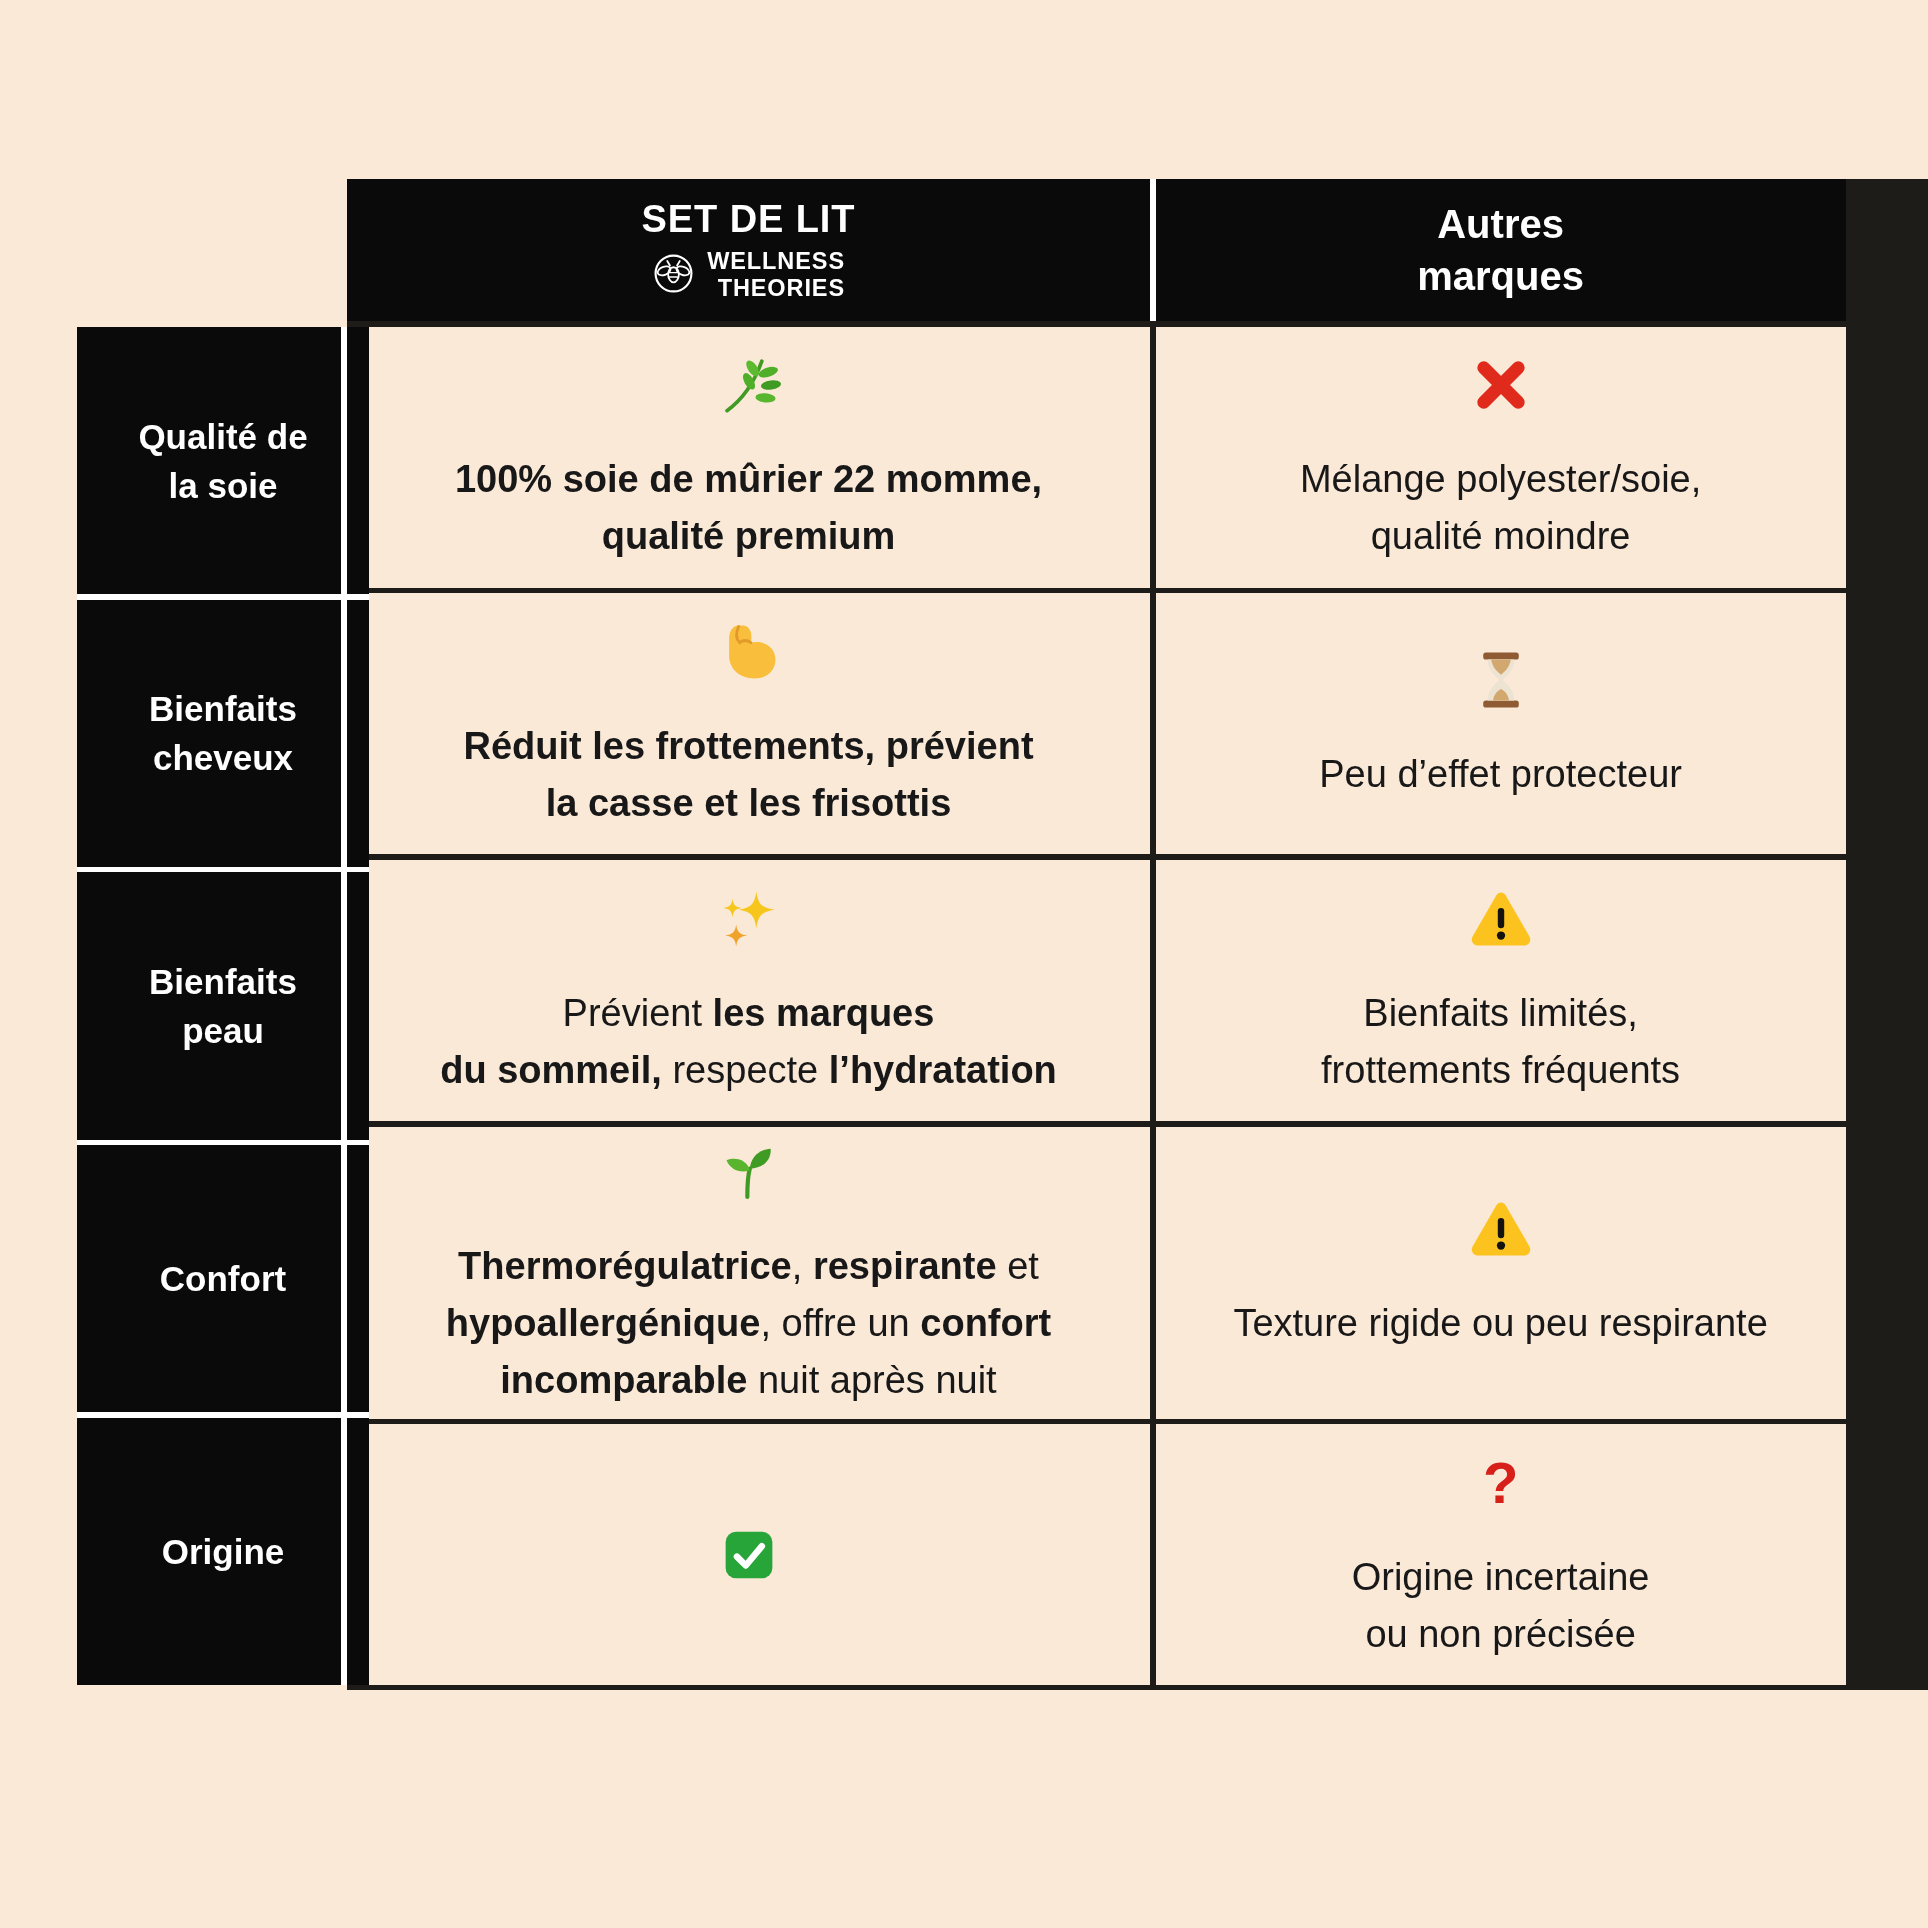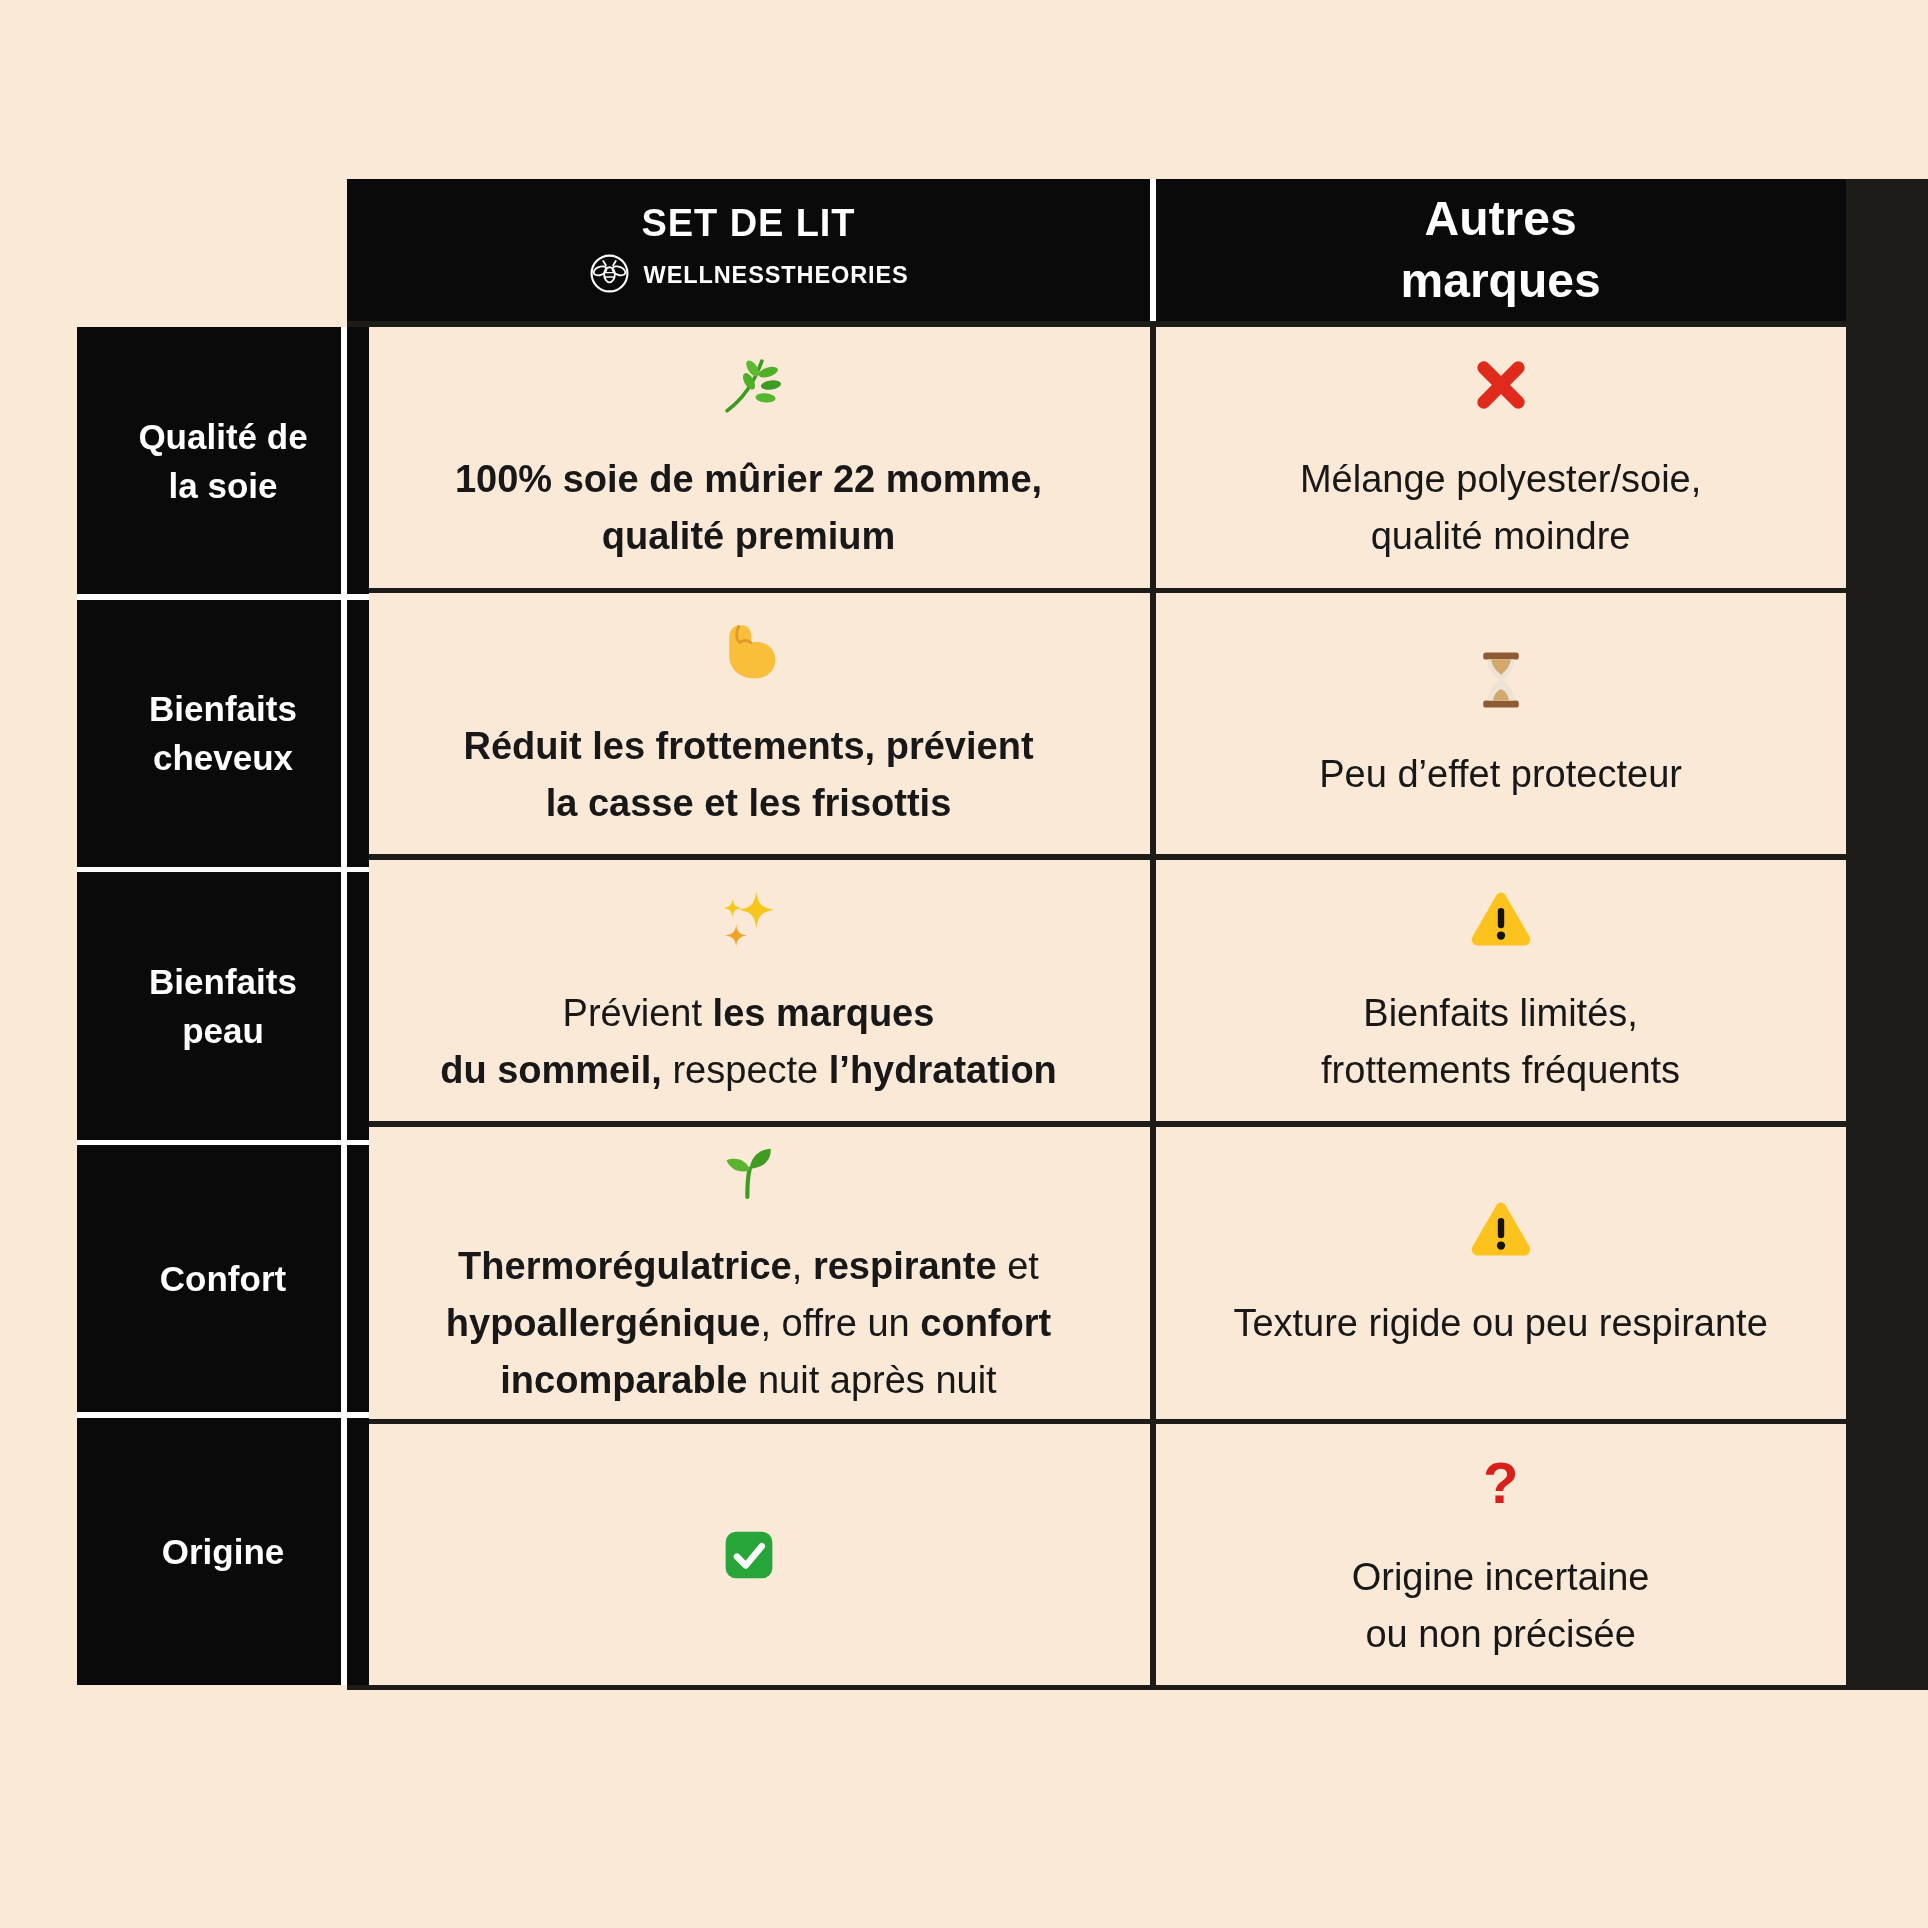--- a/index.html
+++ b/index.html
@@ -23,23 +23,23 @@
     box-sizing:border-box;
   }
   .cell{
     background:#FBE9D8;
     display:flex;flex-direction:column;align-items:center;justify-content:center;
     text-align:center;
   }
   .header-cell{background:#0A0A0A;color:#FFFFFF;}
   .brand-title{font-size:38px;font-weight:700;letter-spacing:0.9px;}
   .brand-row{display:flex;align-items:center;gap:12.2px;margin-top:7.5px;}
-  .brand-name{display:flex;flex-direction:row;text-align:right;}
+  .brand-name{display:flex;flex-direction:column;text-align:right;}
   .brand-name span{font-size:23.5px;font-weight:700;letter-spacing:0.9px;line-height:1.15;}
-  .others-title{font-size:48px;font-weight:700;line-height:1.3;white-space:pre-line;}
+  .others-title{font-size:40px;font-weight:700;line-height:1.3;white-space:pre-line;}
   .body-cell{gap:30px;padding:9.4px 22.6px;box-sizing:border-box;}
   .icon-wrap{height:72px;display:flex;align-items:center;justify-content:center;}
   .cell-text{font-size:38px;line-height:1.5;white-space:pre-line;font-weight:400;}
   .cell-text b{font-weight:700;}
   .question-glyph{font-size:58px;font-weight:800;color:#D8201A;line-height:1;}
   
   .label-col{
     position:absolute;left:77px;top:327px;width:292px;height:1358px;
     background:#FFFFFF;
     display:grid;grid-template-rows:repeat(5,1fr);row-gap:5.6px;

